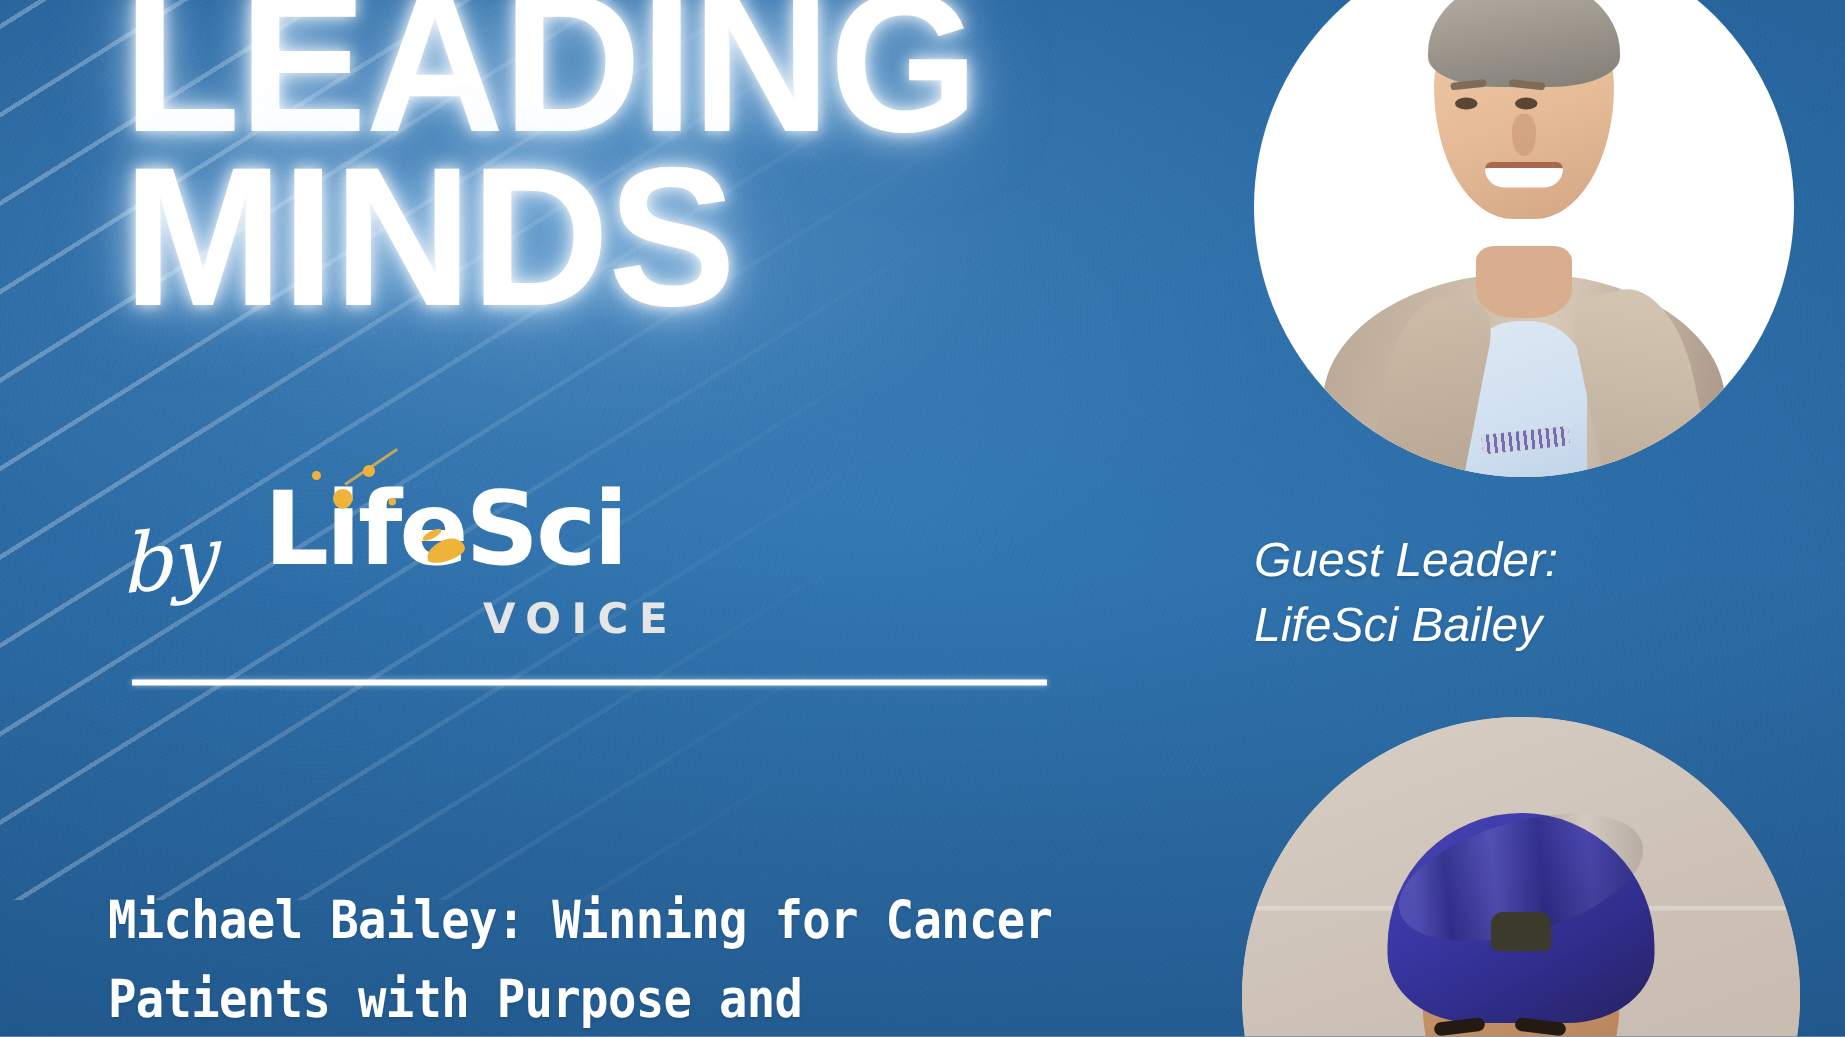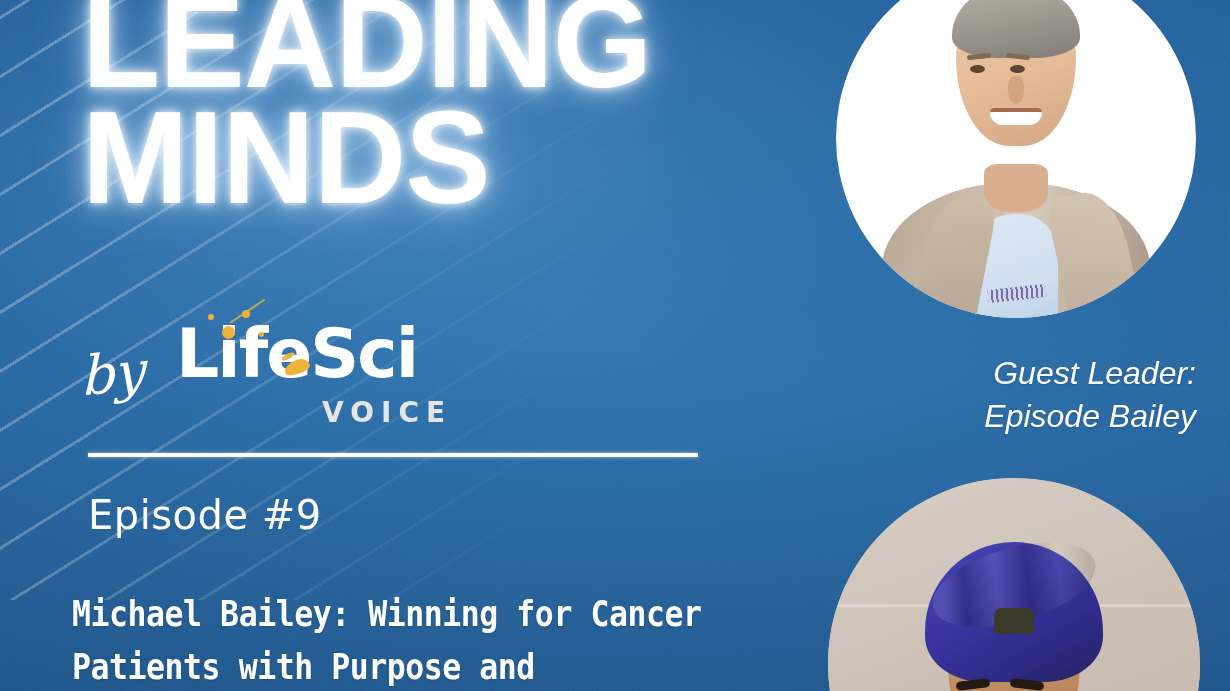--- a/index.html
+++ b/index.html
@@ -181,21 +181,21 @@
   }
   .photo-bottom{
     left:828px; top:478px;
     width:372px; height:372px;
     background:#cfc3b7;
   }
 
   .guest-label{
     position:absolute; left:836px; top:352px;
     width:360px;
-    text-align:right;
+    text-align:left;
     font-family:"Liberation Sans", sans-serif;
     font-style:italic;
     font-weight:400;
     font-size:32px;
     line-height:1.34;
     color:#ffffff;
     text-shadow:0 1px 2px rgba(20,60,100,.35);
   }
   .guest-label .gl2{ display:block; }
 
@@ -347,21 +347,20 @@
       <span class="dot d1"></span>
       <span class="dot d2"></span>
       <span class="dot d3"></span>
       <span class="dot d4"></span>
       <span class="swoosh"></span>
       <span class="swoosh2"></span>
     </div>
 
     <div class="divider"></div>
 
-    <div class="episode">Episode #9</div>
 
     <div class="ep-title">
       <div>Michael Bailey: Winning for Cancer</div>
       <div>Patients with Purpose and</div>
     </div>
   </div>
 
   <div class="photo photo-top">
     <span class="p1-jacket"></span>
     <span class="p1-shirt"></span>
@@ -374,21 +373,21 @@
     <span class="p1-browL"></span>
     <span class="p1-browR"></span>
     <span class="p1-eyeL"></span>
     <span class="p1-eyeR"></span>
     <span class="p1-nose"></span>
     <span class="p1-smile"></span>
   </div>
 
   <div class="guest-label">
     <span>Guest Leader:</span>
-    <span class="gl2">Episode Bailey</span>
+    <span class="gl2">LifeSci Bailey</span>
   </div>
 
   <div class="photo photo-bottom">
     <span class="p2-wall"></span>
     <span class="p2-wallline"></span>
 
     <span class="p2-head"></span>
     <span class="p2-turban"></span>
     <span class="p2-turban-fold"></span>
     <span class="p2-knot"></span>

